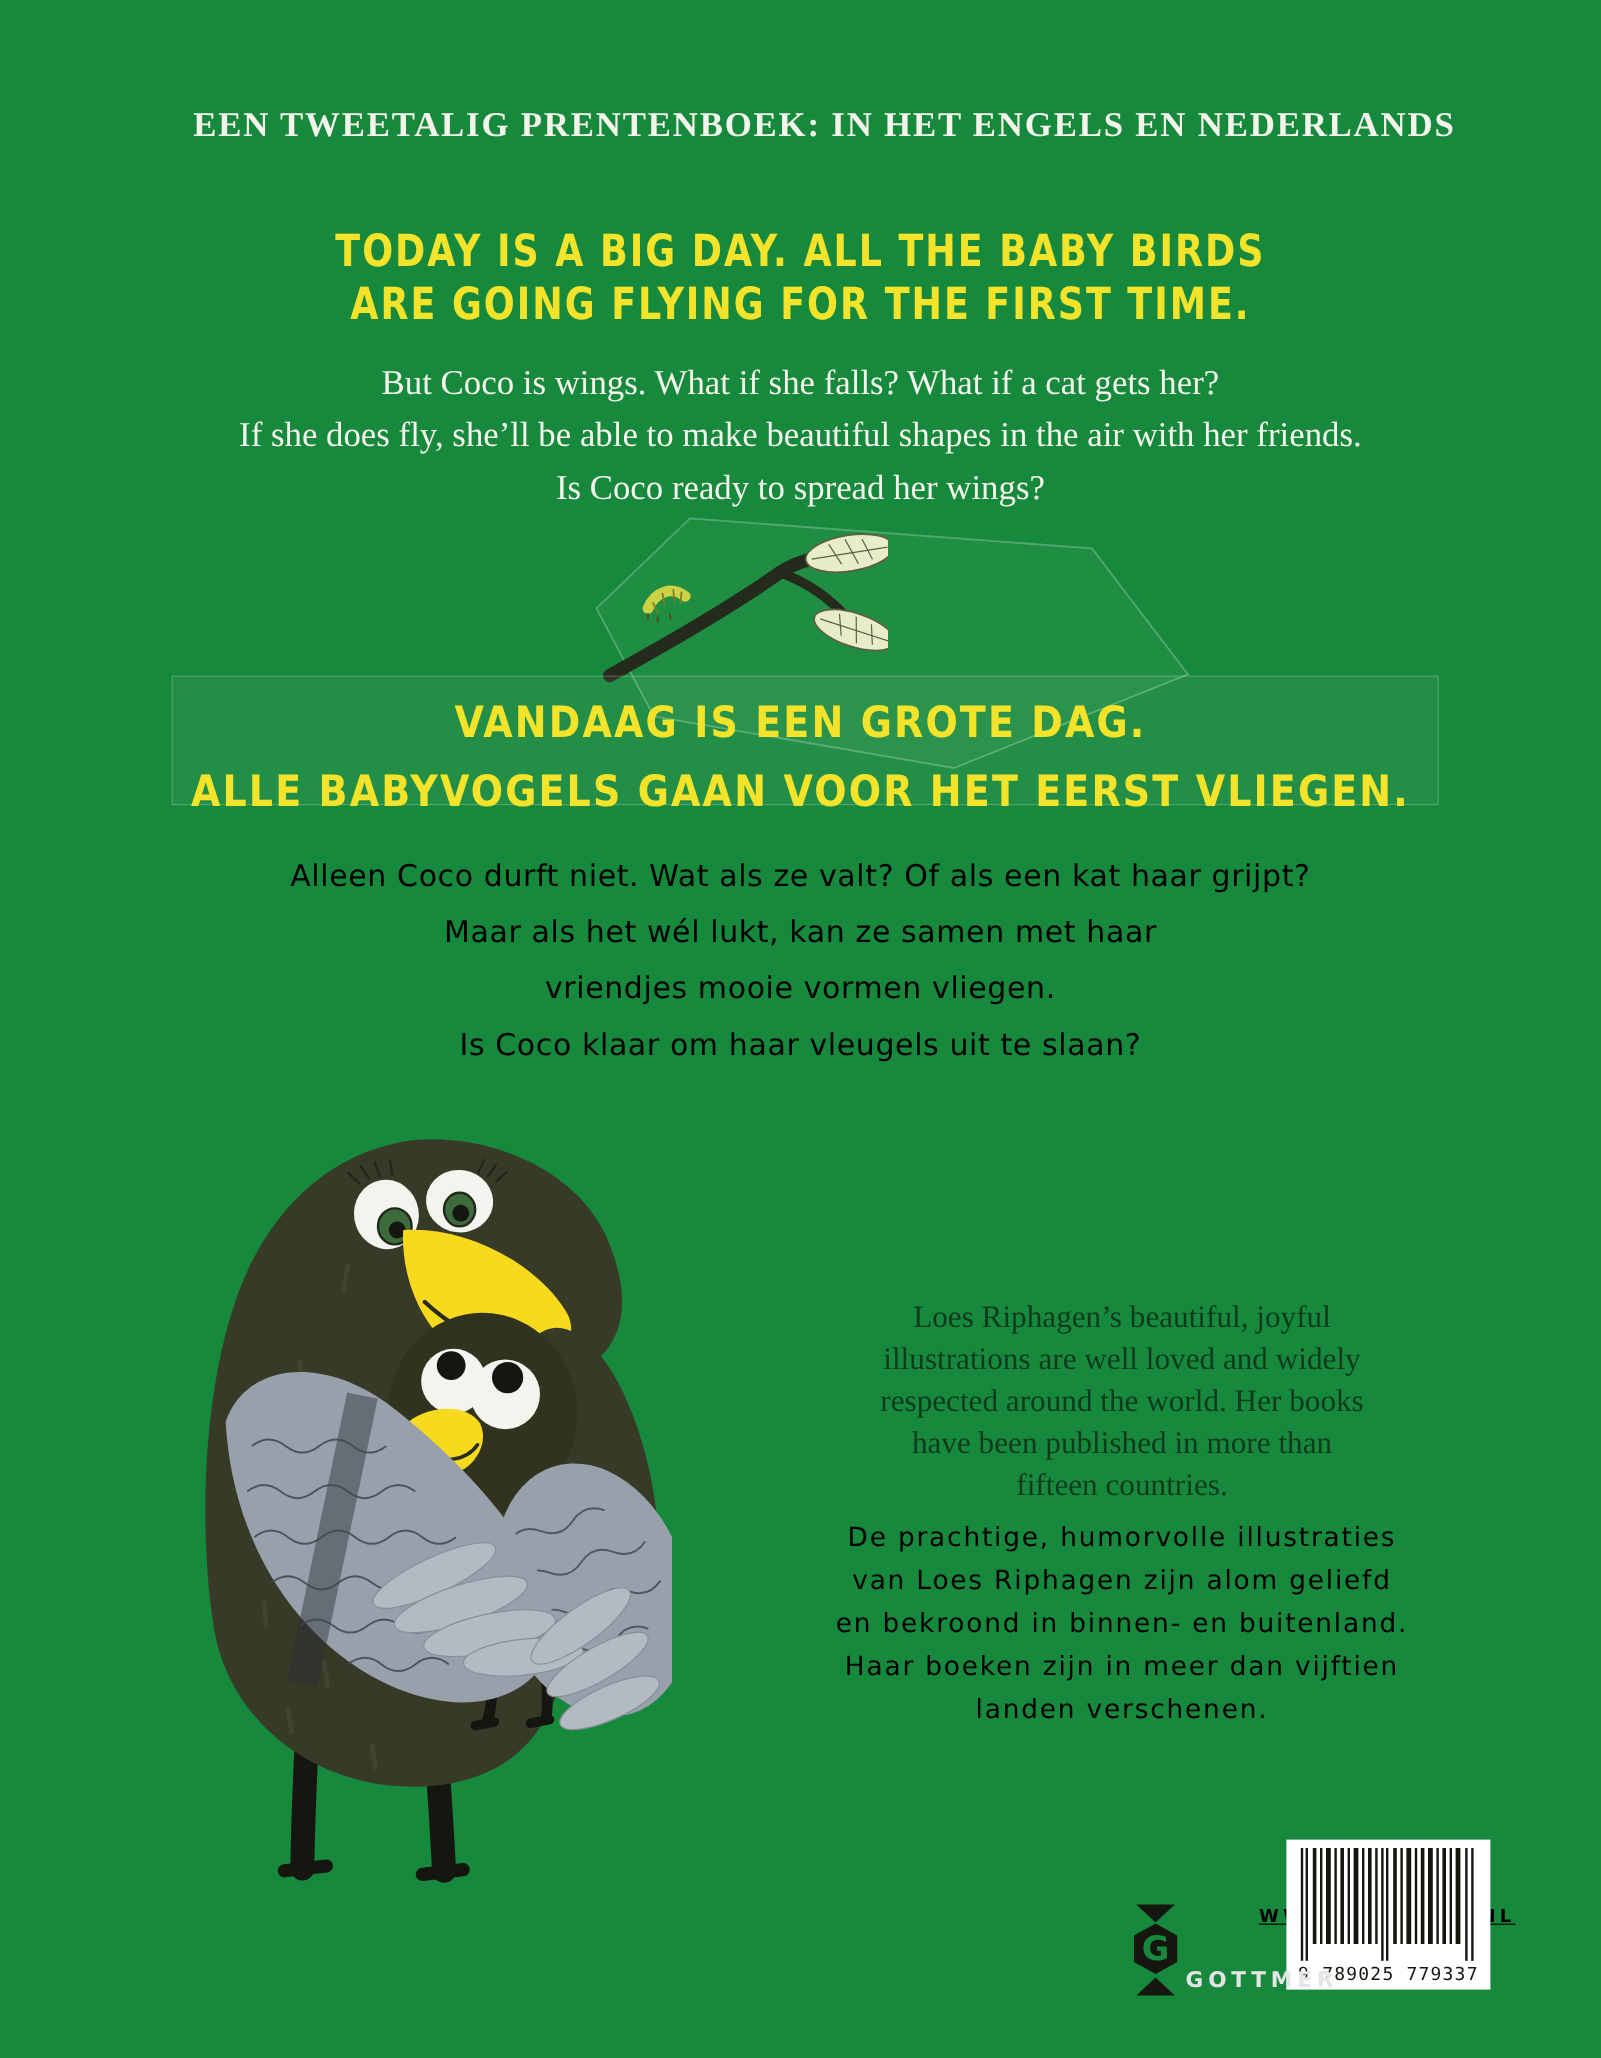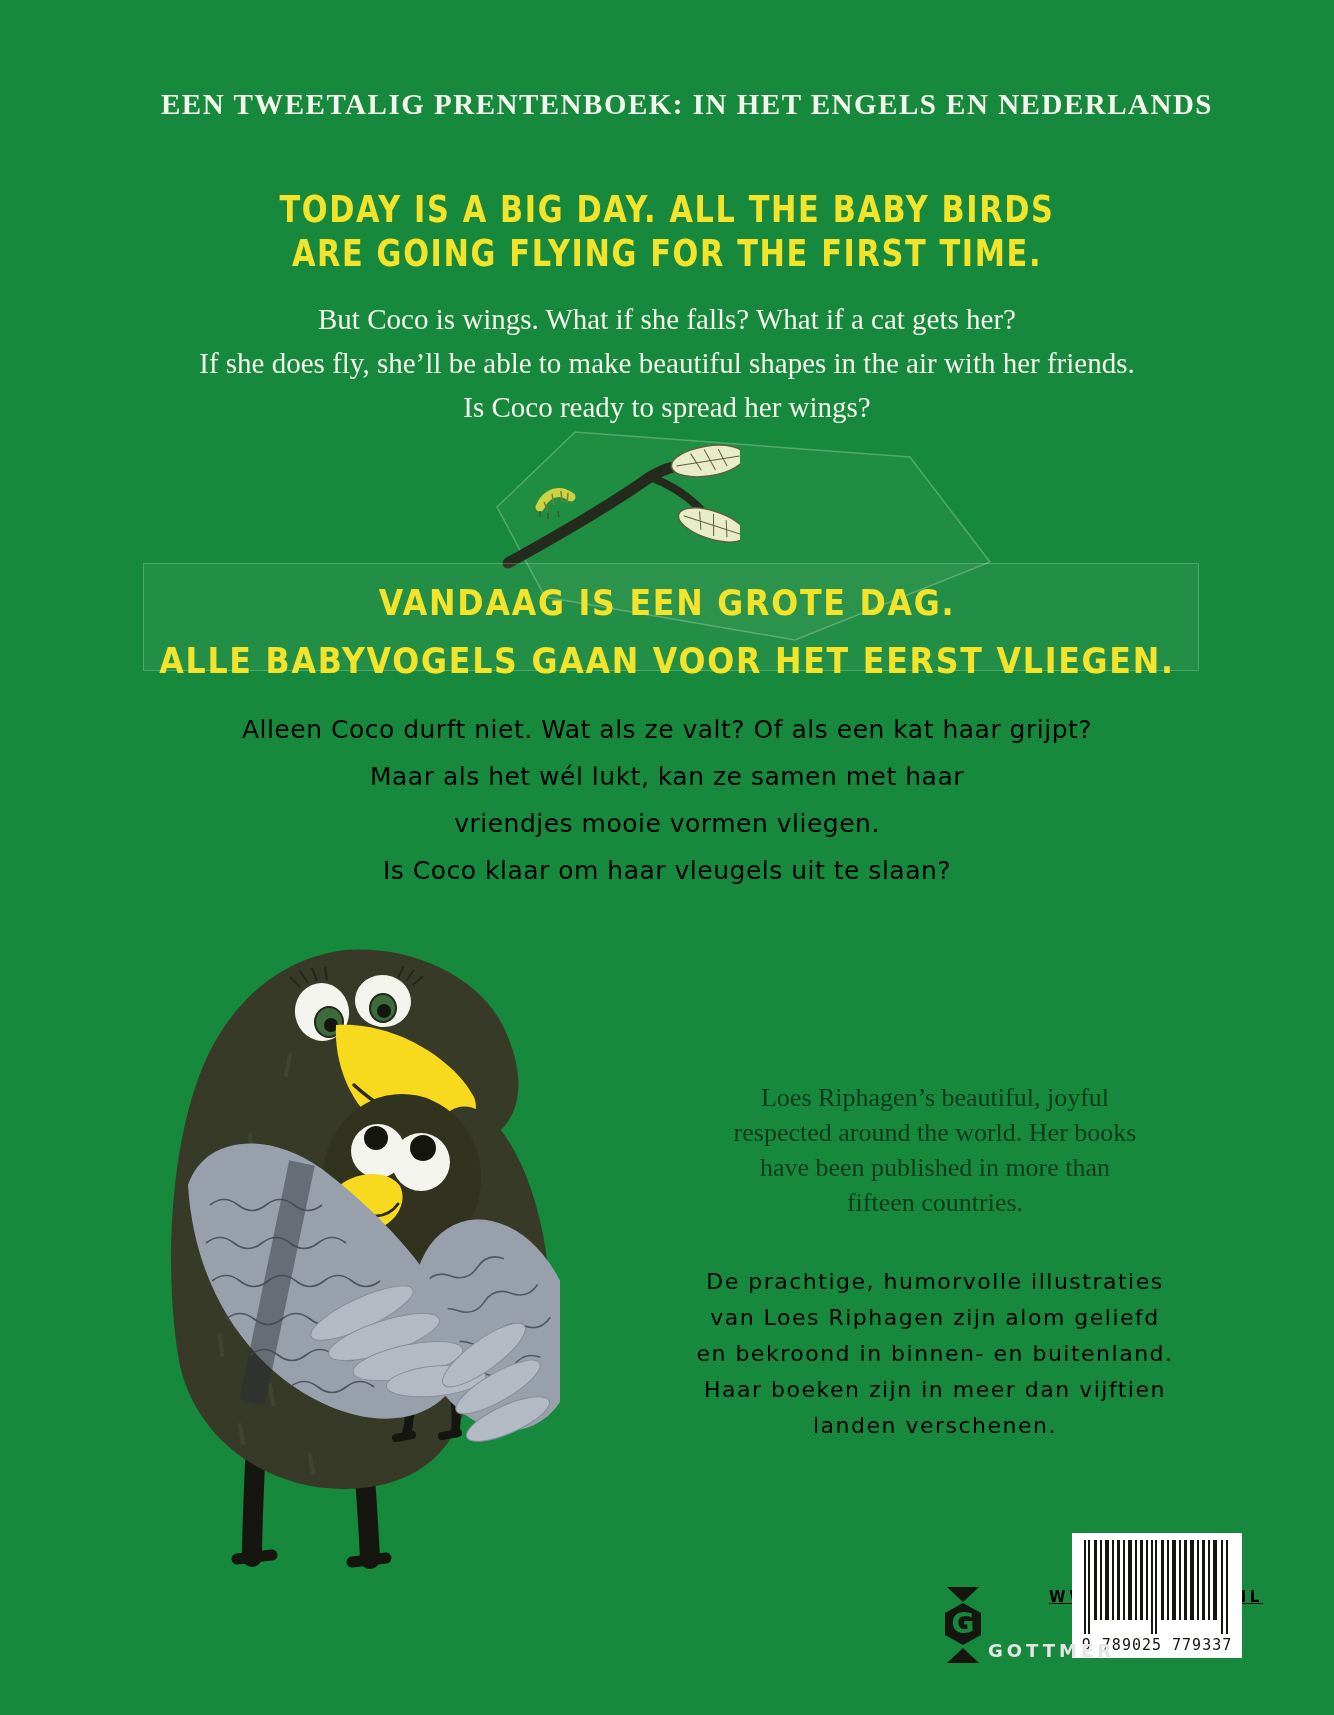--- a/index.html
+++ b/index.html
@@ -260,20 +260,21 @@
       <ellipse cx="268" cy="426" rx="56" ry="16" transform="rotate(-12 268 426)"></ellipse>
       <ellipse cx="296" cy="446" rx="50" ry="15" transform="rotate(-6 296 446)"></ellipse>
       <ellipse cx="344" cy="420" rx="50" ry="15" transform="rotate(-36 344 420)"></ellipse>
       <ellipse cx="358" cy="452" rx="48" ry="14" transform="rotate(-30 358 452)"></ellipse>
       <ellipse cx="368" cy="484" rx="45" ry="14" transform="rotate(-24 368 484)"></ellipse>
     </g>
   </svg>
 
   <div class="abs center bio-en">
     <span class="line">Loes Riphagen’s beautiful, joyful</span>
+    <span class="line">illustrations are well loved and widely</span>
     <span class="line">respected around the world. Her books</span>
     <span class="line">have been published in more than</span>
     <span class="line">fifteen countries.</span>
   </div>
 
   <div class="abs center bio-nl">
     <span class="line">De prachtige, humorvolle illustraties</span>
     <span class="line">van Loes Riphagen zijn alom geliefd</span>
     <span class="line">en bekroond in binnen- en buitenland.</span>
     <span class="line">Haar boeken zijn in meer dan vijftien</span>

